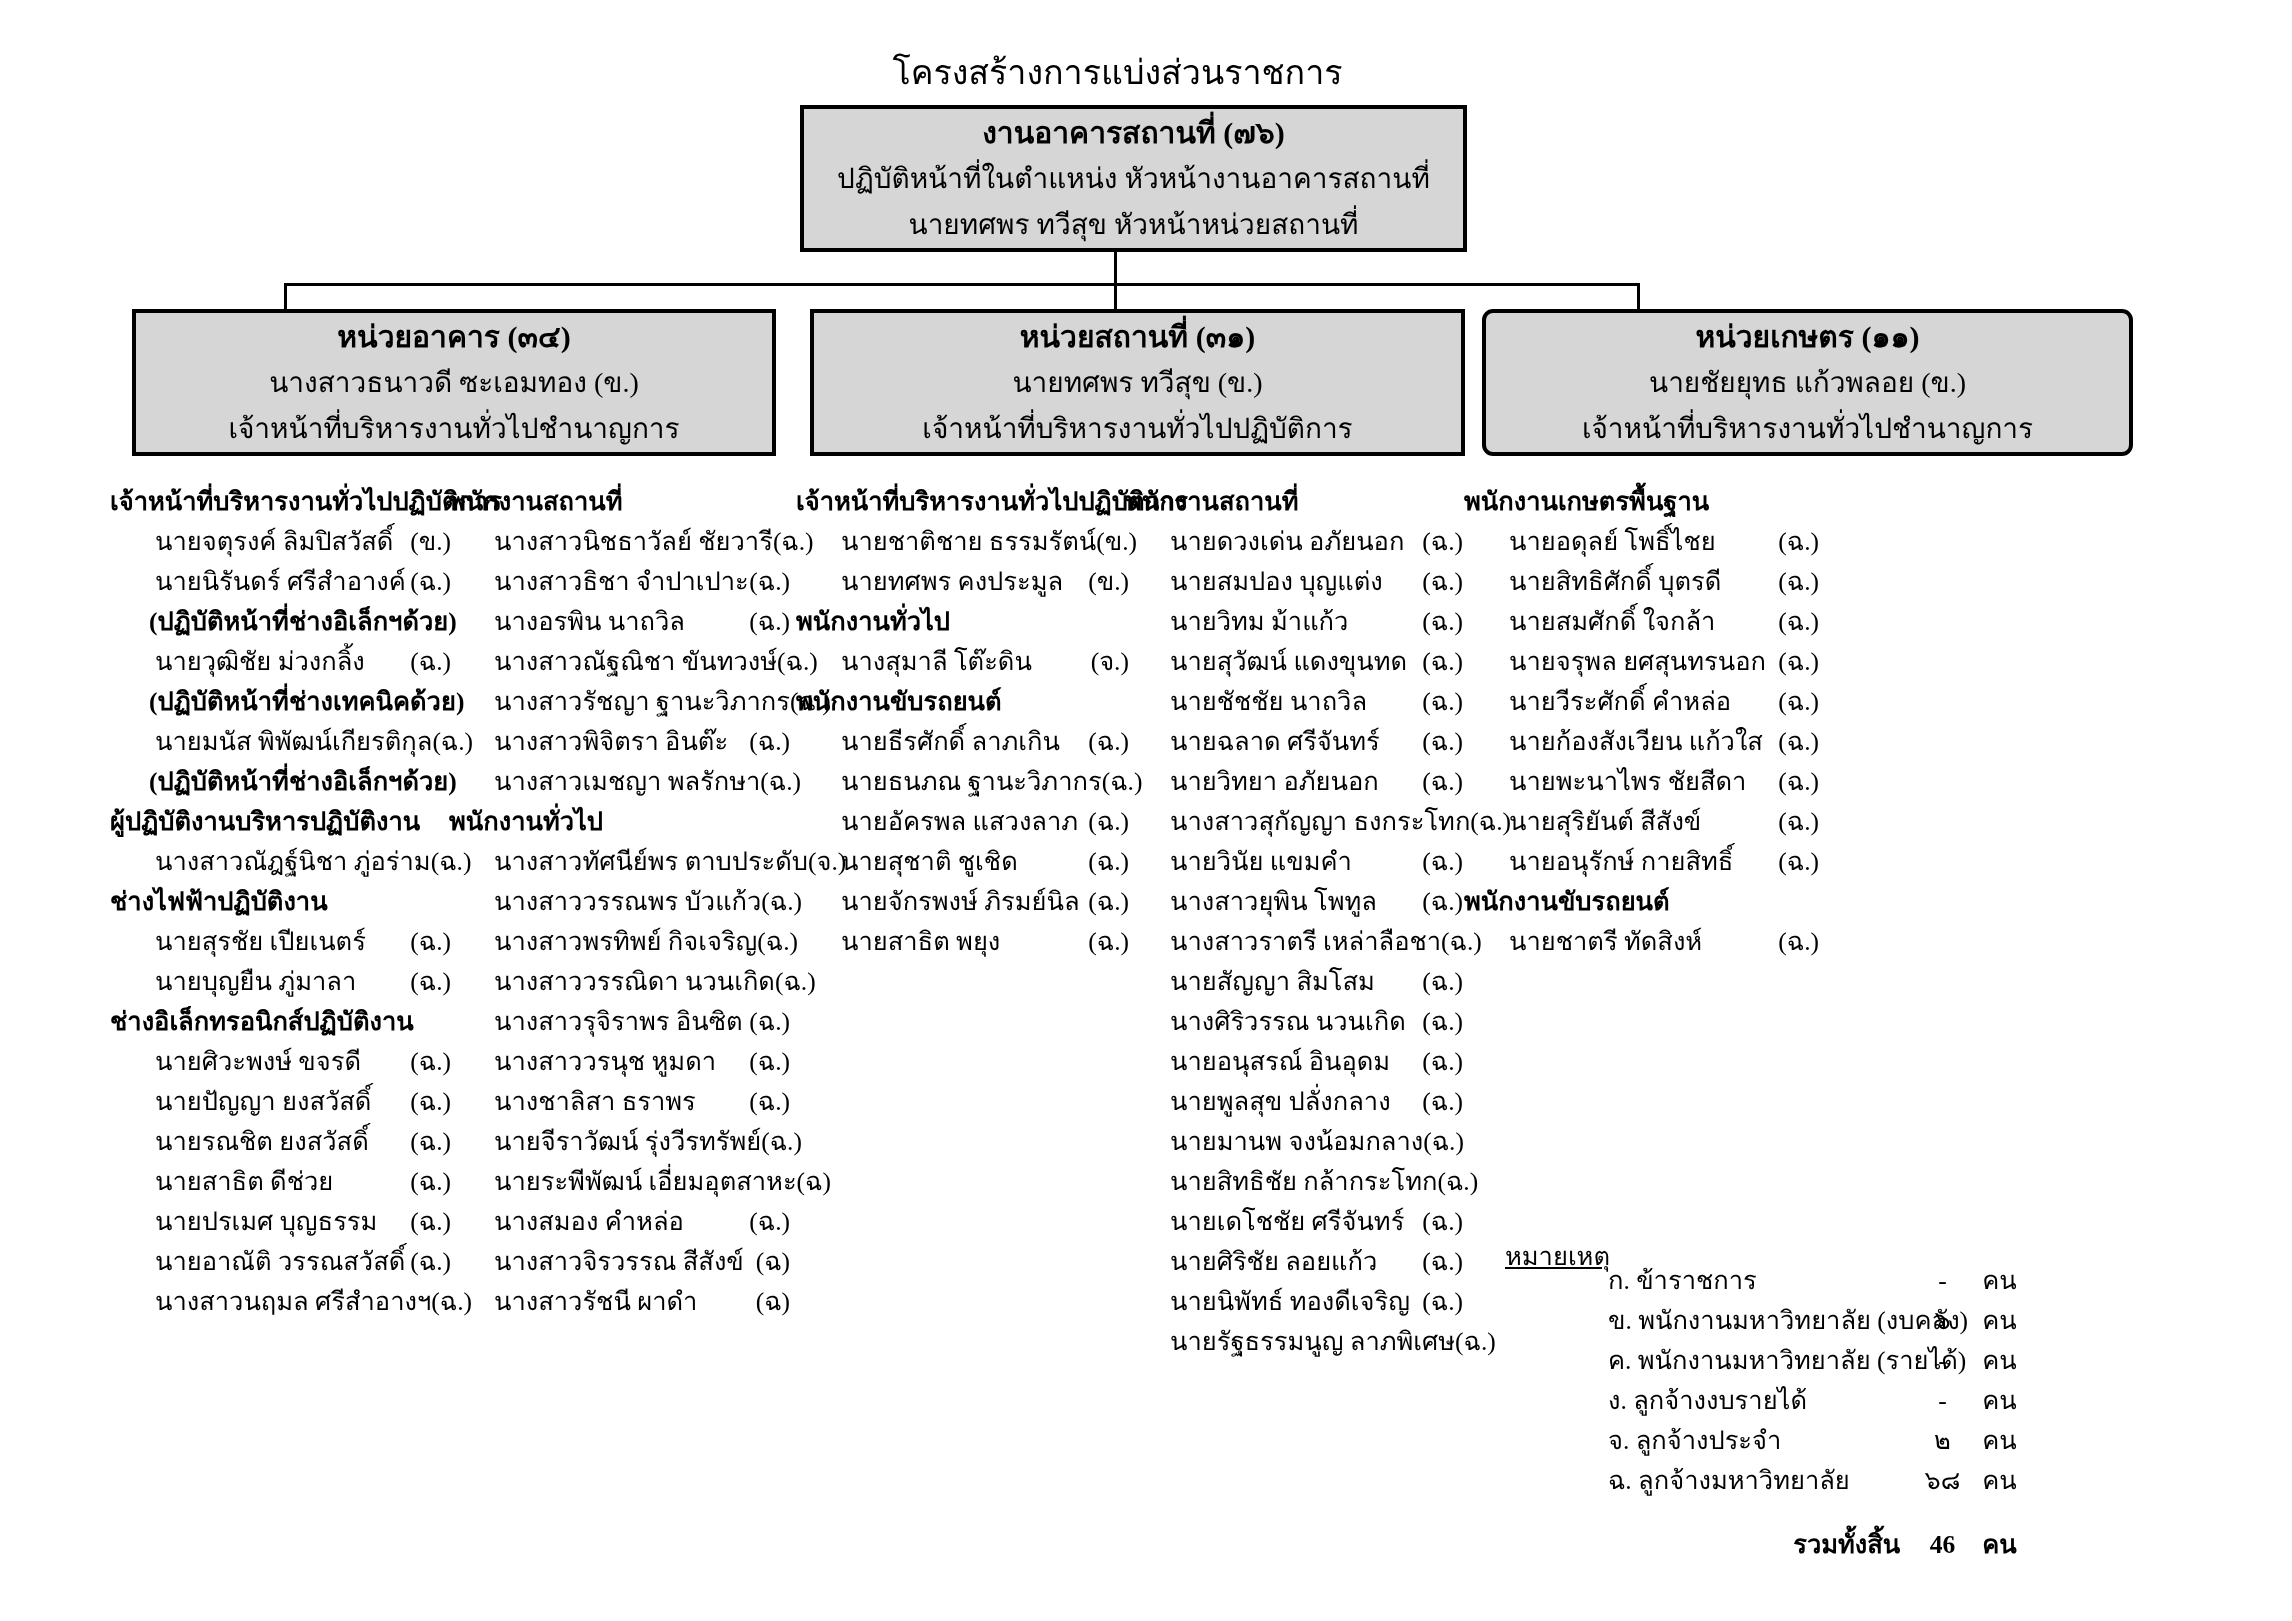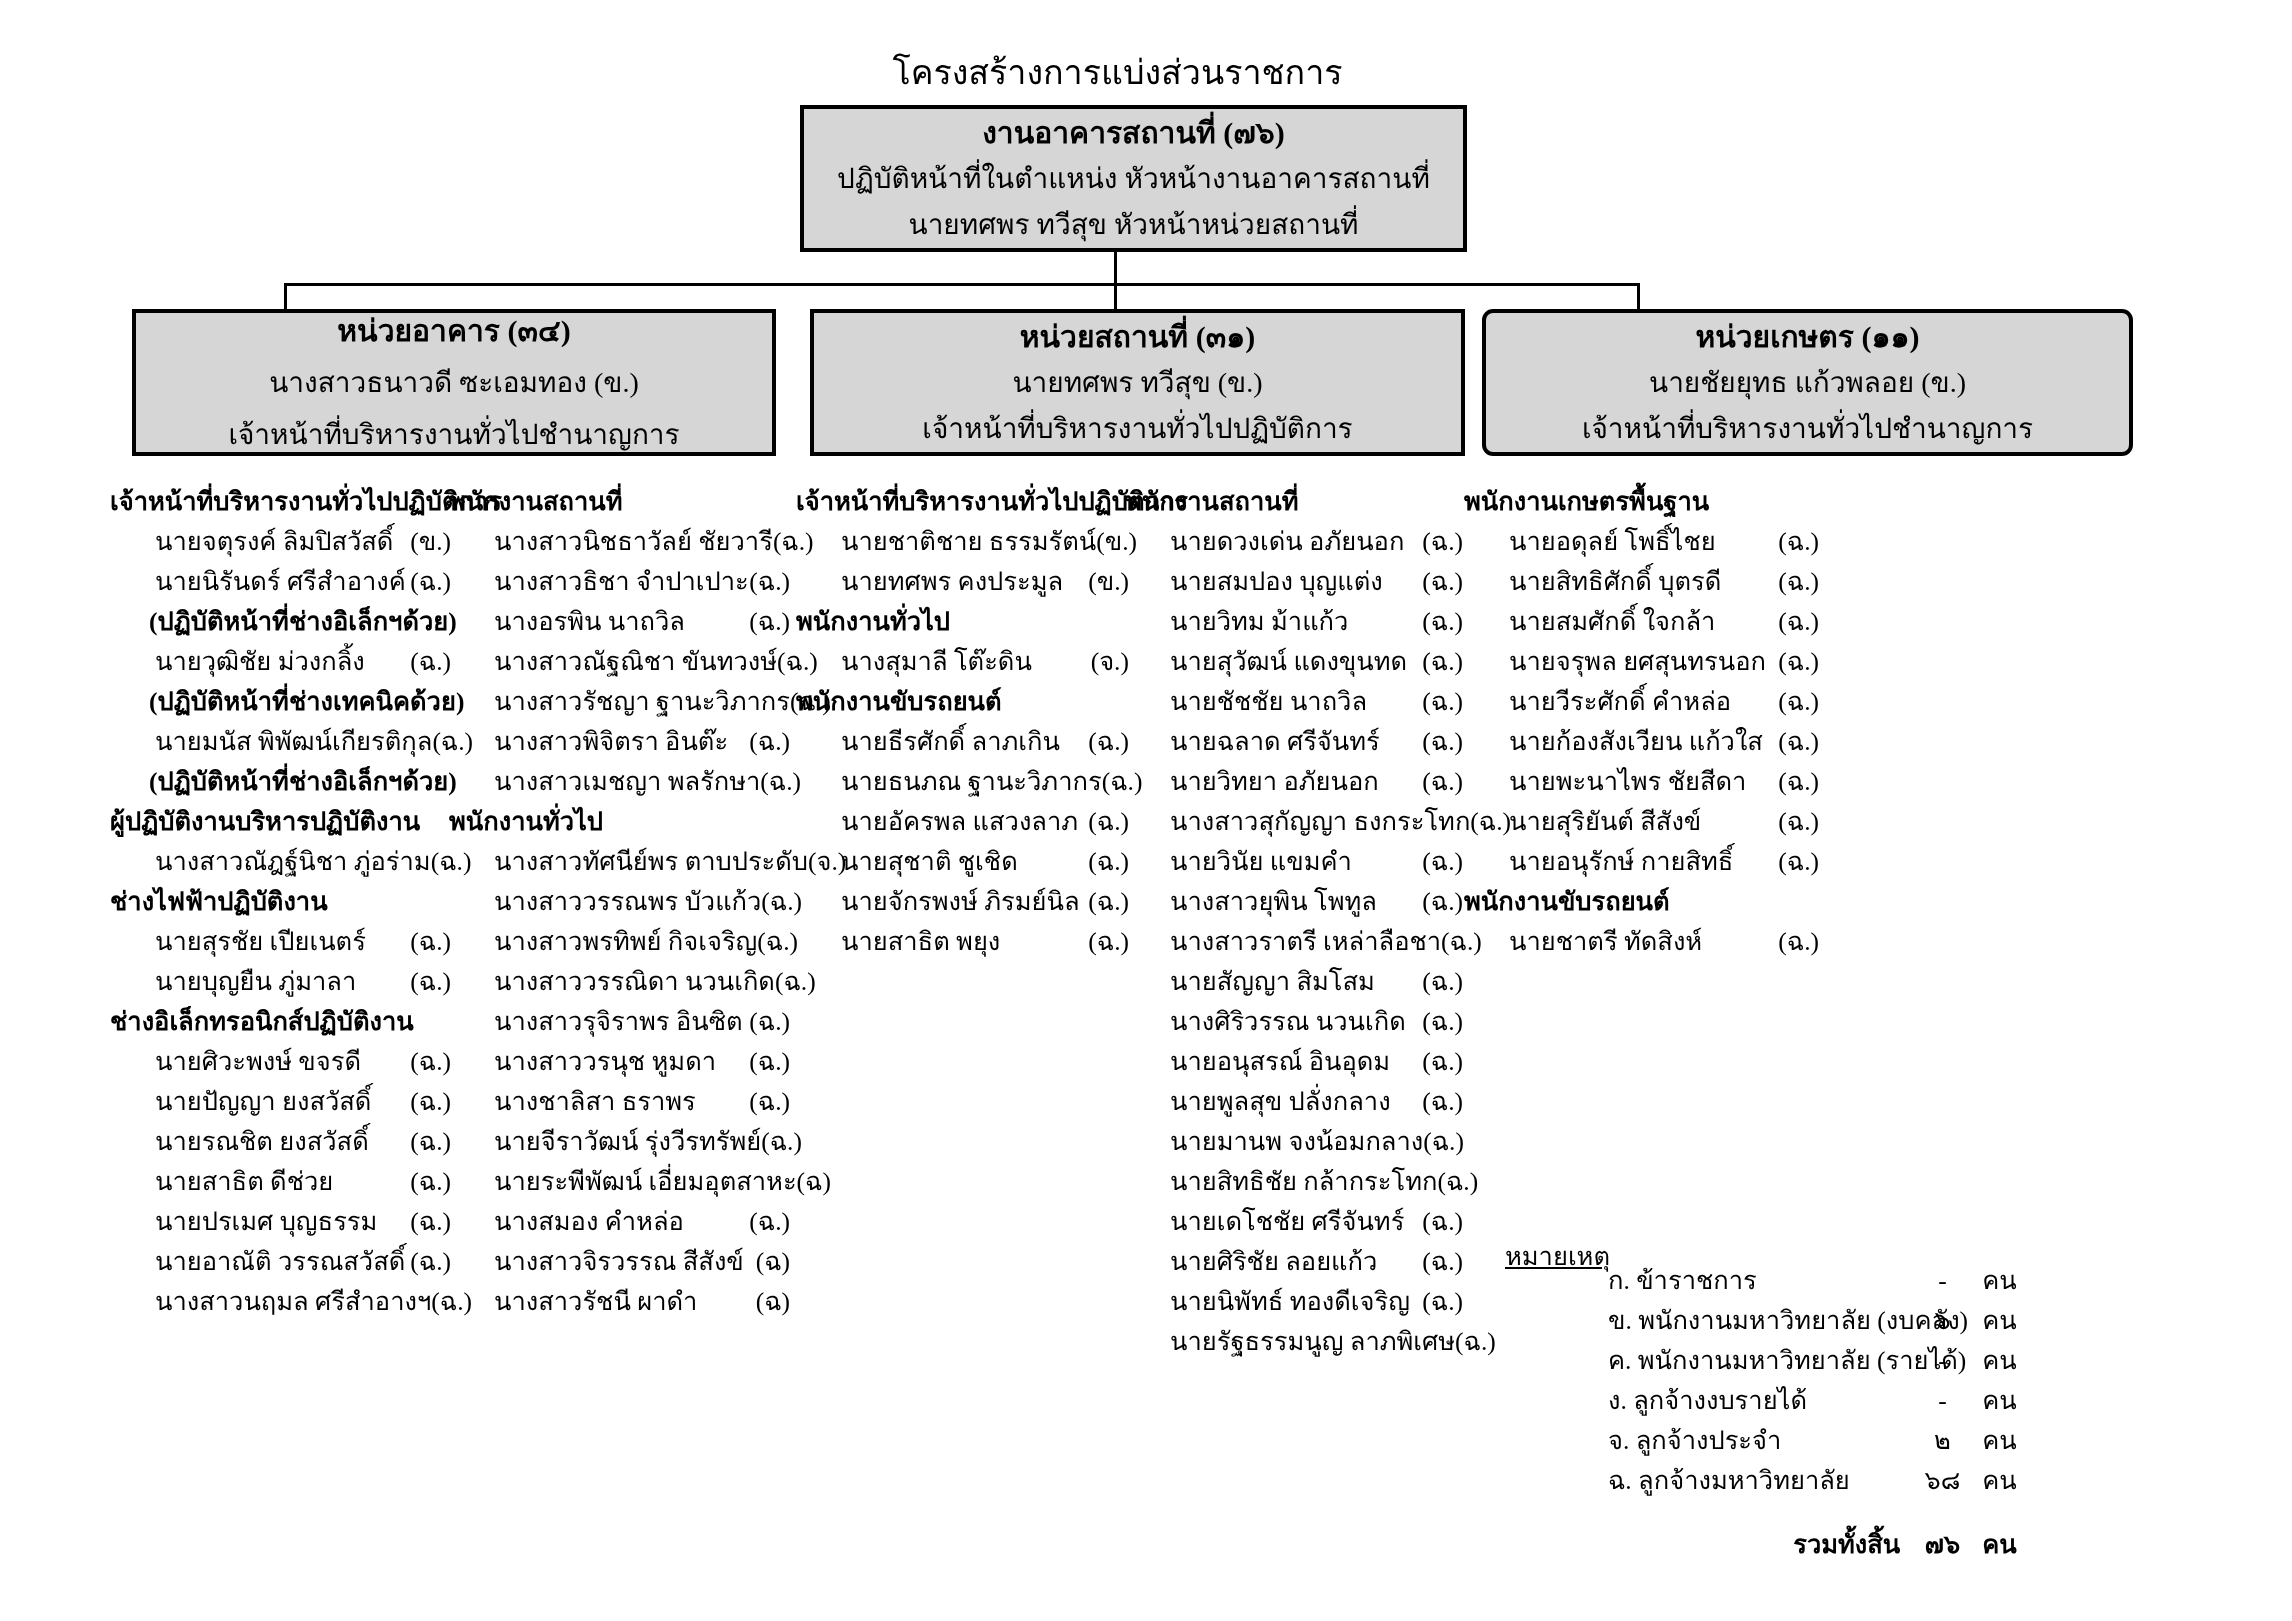--- a/index.html
+++ b/index.html
@@ -10,21 +10,21 @@
   }
   .page-title{
     position:absolute;left:784px;top:45px;width:667px;text-align:center;
     font-size:34px;font-weight:normal;white-space:nowrap;
   }
   .gbox{
     position:absolute;background:#d6d6d6;border:4.9px solid #000;box-sizing:border-box;
     display:flex;flex-direction:column;justify-content:center;text-align:center;margin-left:16px;
   }
   .root-box{left:784px;top:105px;width:667px;height:147px;}
-  .unit-box-0{left:116px;top:309px;width:644px;height:147px;gap:6px;}
+  .unit-box-0{left:116px;top:309px;width:644px;height:147px;}
   .unit-box-1{left:794px;top:309px;width:655px;height:147px;}
   .unit-box-2{left:1466px;top:309px;width:651px;height:147px;border-radius:11px;}
   .box-title{font-weight:bold;font-size:30px;line-height:46px;white-space:nowrap;}
   .box-line{font-size:28px;line-height:46px;white-space:nowrap;}
   .connector{position:absolute;background:#000;}
   .conn-stub{left:1114px;top:250px;width:2.9px;height:36px;}
   .conn-h{left:284px;top:283px;width:1356px;height:2.9px;}
   .conn-d0{left:284px;top:283px;width:2.9px;height:27.4px;}
   .conn-d1{left:1114px;top:283px;width:2.9px;height:27.4px;}
   .conn-d2{left:1637px;top:283px;width:2.9px;height:27.4px;}
@@ -432,19 +432,19 @@
           <span class="lg-unit">คน</span>
         </div>
         <div class="lg-row">
           <span class="lg-label">ฉ. ลูกจ้างมหาวิทยาลัย</span>
           <span class="lg-count">๖๘</span>
           <span class="lg-unit">คน</span>
         </div>
       </div>
     <div class="legend-rows lg-total">
       <span class="lg-label">รวมทั้งสิ้น</span>
-      <span class="lg-count">๗๖</span>
+      <span class="lg-count">46</span>
       <span class="lg-unit">คน</span>
     </div>
   </div>
 
 </div>
 
 
 </body></html>

